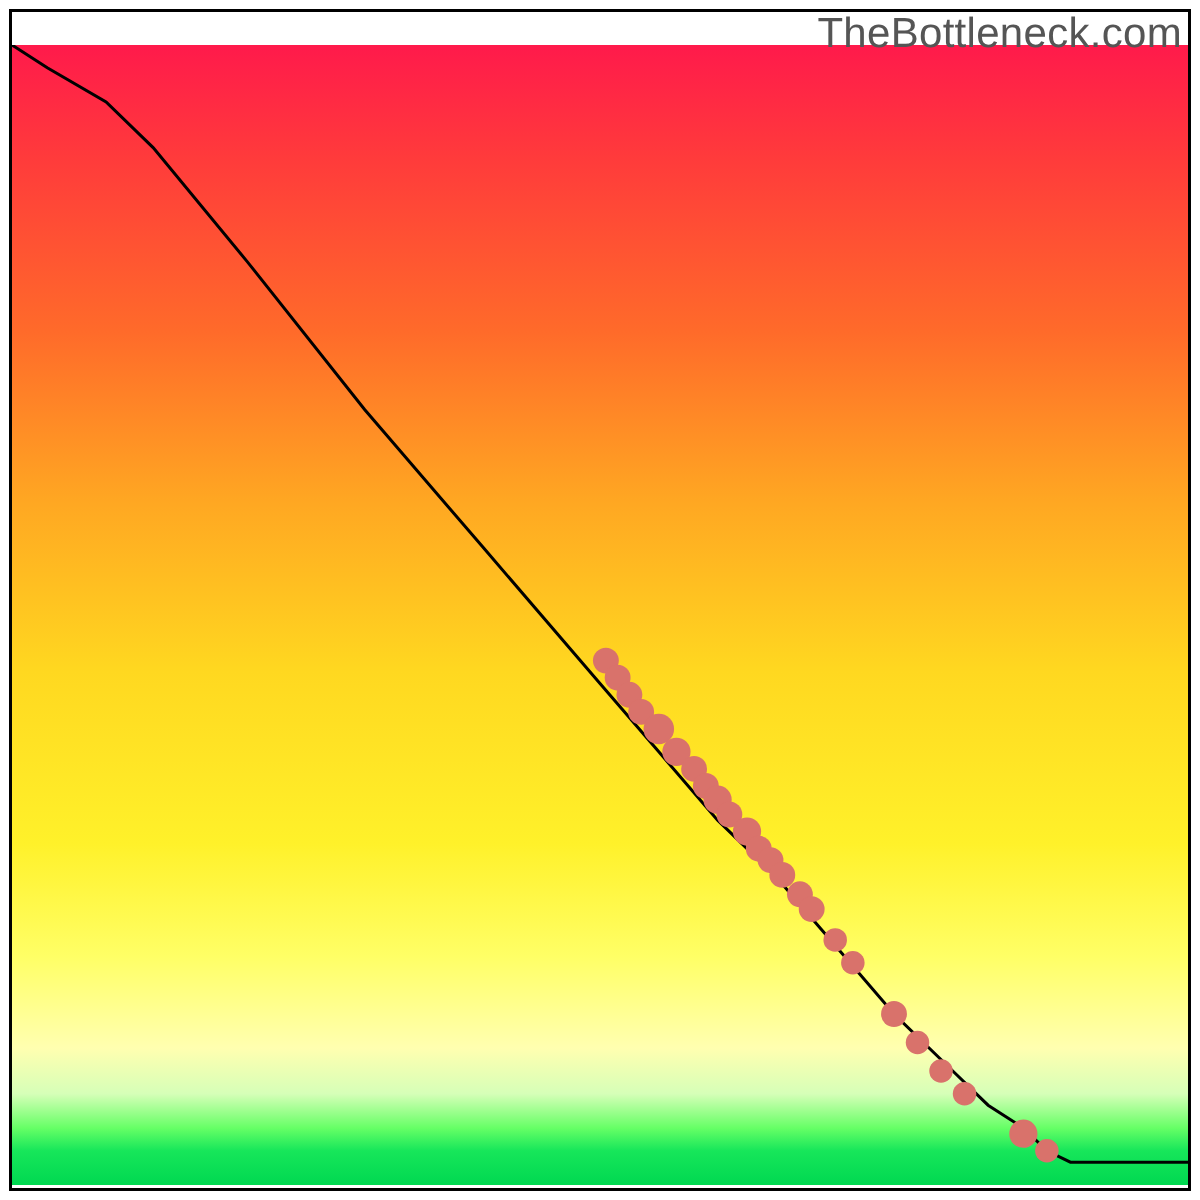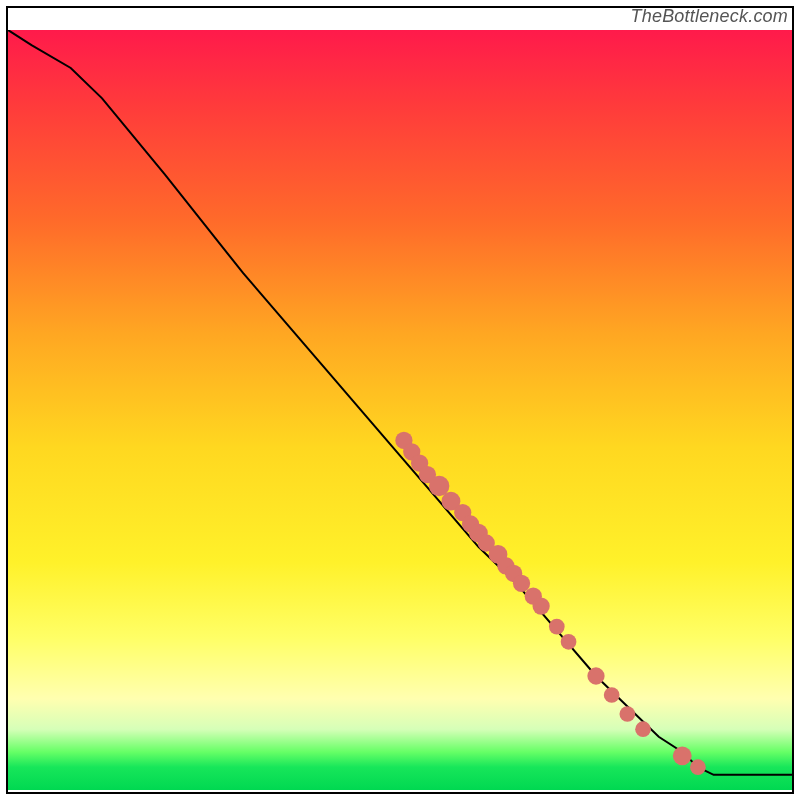--- a/index.html
+++ b/index.html
@@ -16,26 +16,25 @@
     left: 6px;
     top: 6px;
     width: 788px;
     height: 788px;
     border: 2px solid #000;
   }
   .watermark {
     position: absolute;
     top: 6px;
     right: 12px;
-    font-size: 18px;
+    font-size: 28px;
     color: #555;
     font-weight: 400;
     letter-spacing: 0.2px;
     z-index: 5;
-    font-style: italic;
   }
   .gradient {
     position: absolute;
     left: 8px;
     top: 30px;
     width: 784px;
     height: 760px;
     z-index: 1;
     
     background: linear-gradient(to bottom,

